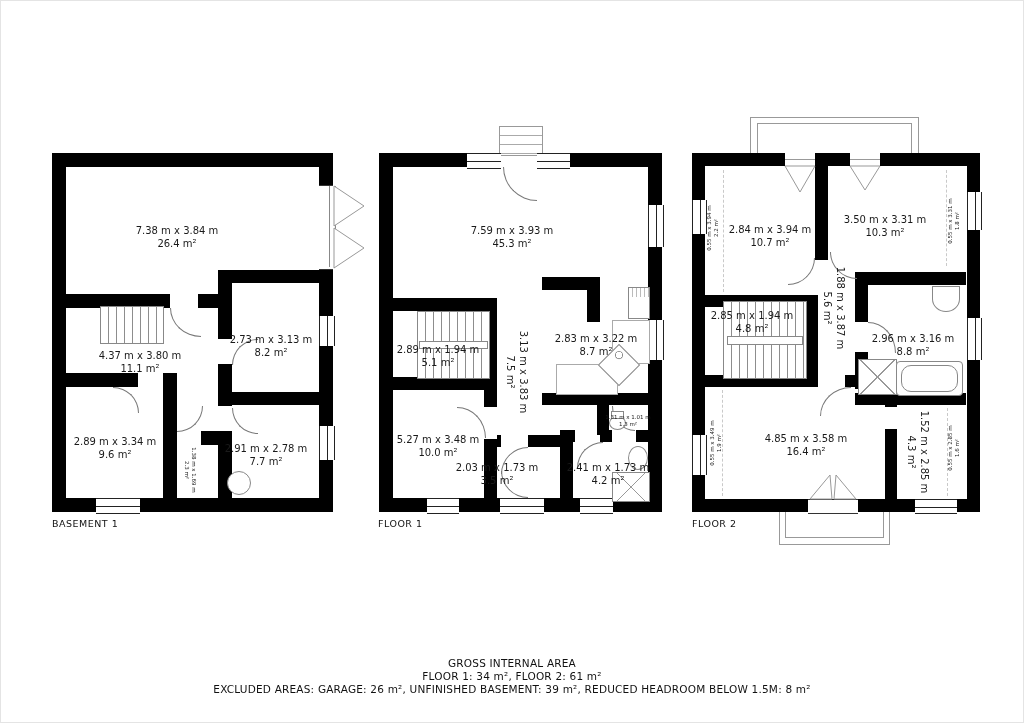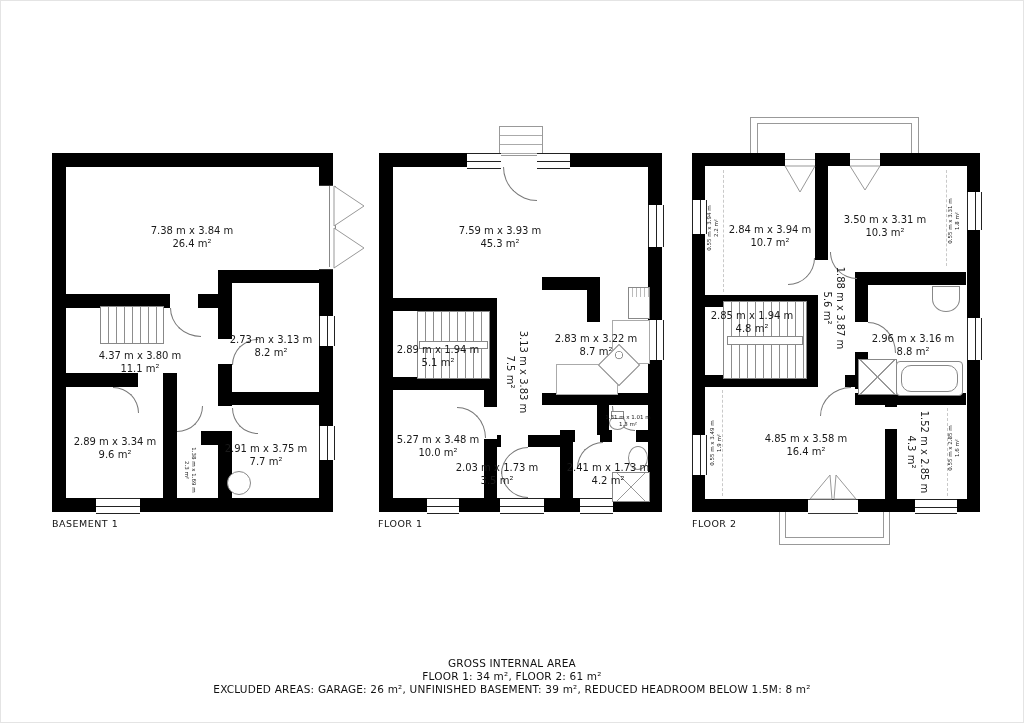--- a/index.html
+++ b/index.html
@@ -72,42 +72,42 @@
     <div class="stairs" style="left:100px;top:306px;width:62px;height:36px"></div>
 
     <div class="arc arc-bl" style="left:170px;top:308px;width:30px;height:28px"></div>
     <div class="arc arc-tl" style="left:232px;top:339px;width:25px;height:25px"></div>
     <div class="arc arc-bl" style="left:232px;top:408px;width:25px;height:25px"></div>
     <div class="arc arc-tr" style="left:113px;top:387px;width:25px;height:25px"></div>
     <div class="arc arc-br" style="left:177px;top:406px;width:25px;height:25px"></div>
 
     <div class="fix ellipse" style="left:227px;top:471px;width:22px;height:22px"></div>
 
-    <div class="lbl" style="left:192px;top:237px">
+    <div class="lbl" style="left:177px;top:237px">
       <div>7.38 m x 3.84 m</div>
         <div>26.4 m²</div>
       </div>
     <div class="lbl" style="left:140px;top:362px">
       <div>4.37 m x 3.80 m</div>
         <div>11.1 m²</div>
       </div>
     <div class="lbl" style="left:271px;top:346px">
       <div>2.73 m x 3.13 m</div>
         <div>8.2 m²</div>
       </div>
     <div class="lbl" style="left:115px;top:448px">
       <div>2.89 m x 3.34 m</div>
         <div>9.6 m²</div>
       </div>
     <div class="lbl vlbl tlbl" style="left:190px;top:470px">
       <div>1.38 m x 1.69 m</div>
         <div>2.3 m²</div>
       </div>
     <div class="lbl" style="left:266px;top:455px">
-      <div>2.91 m x 3.75 m</div>
+      <div>2.91 m x 2.78 m</div>
         <div>7.7 m²</div>
       </div>
     <div class="plan-name" style="left:52px;top:518px">BASEMENT 1</div>
   </div>
 
   <div class="plan">
 
     <div class="outline" style="left:499px;top:126px;width:42px;height:28px;background:repeating-linear-gradient(180deg,#fff 0 8px,#aaa 8px 9px)"></div>
 
     <div class="wall" style="left:379px;top:153px;width:88px;height:14px"></div>
@@ -159,21 +159,21 @@
       radial-gradient(circle 4px at 21px 7px,#fff 3px,#888 3.5px,#fff 4.5px),
       radial-gradient(circle 4px at 7px 21px,#fff 3px,#888 3.5px,#fff 4.5px),
       radial-gradient(circle 4px at 21px 21px,#fff 3px,#888 3.5px,#fff 4.5px),#fff"></div>
 
     <div class="fix ellipse" style="left:609px;top:416px;width:15px;height:12px"></div>
     <div class="fix" style="left:611px;top:411px;width:11px;height:6px"></div>
 
     <div class="fix ellipse" style="left:628px;top:446px;width:18px;height:22px"></div>
     <div class="fix x-box" style="left:612px;top:472px;width:36px;height:28px"></div>
 
-    <div class="lbl" style="left:500px;top:237px">
+    <div class="lbl" style="left:512px;top:237px">
       <div>7.59 m x 3.93 m</div>
         <div>45.3 m²</div>
       </div>
     <div class="lbl" style="left:438px;top:356px">
       <div>2.89 m x 1.94 m</div>
         <div>5.1 m²</div>
       </div>
     <div class="lbl vlbl" style="left:516px;top:372px">
       <div>3.13 m x 3.83 m</div>
         <div>7.5 m²</div>

